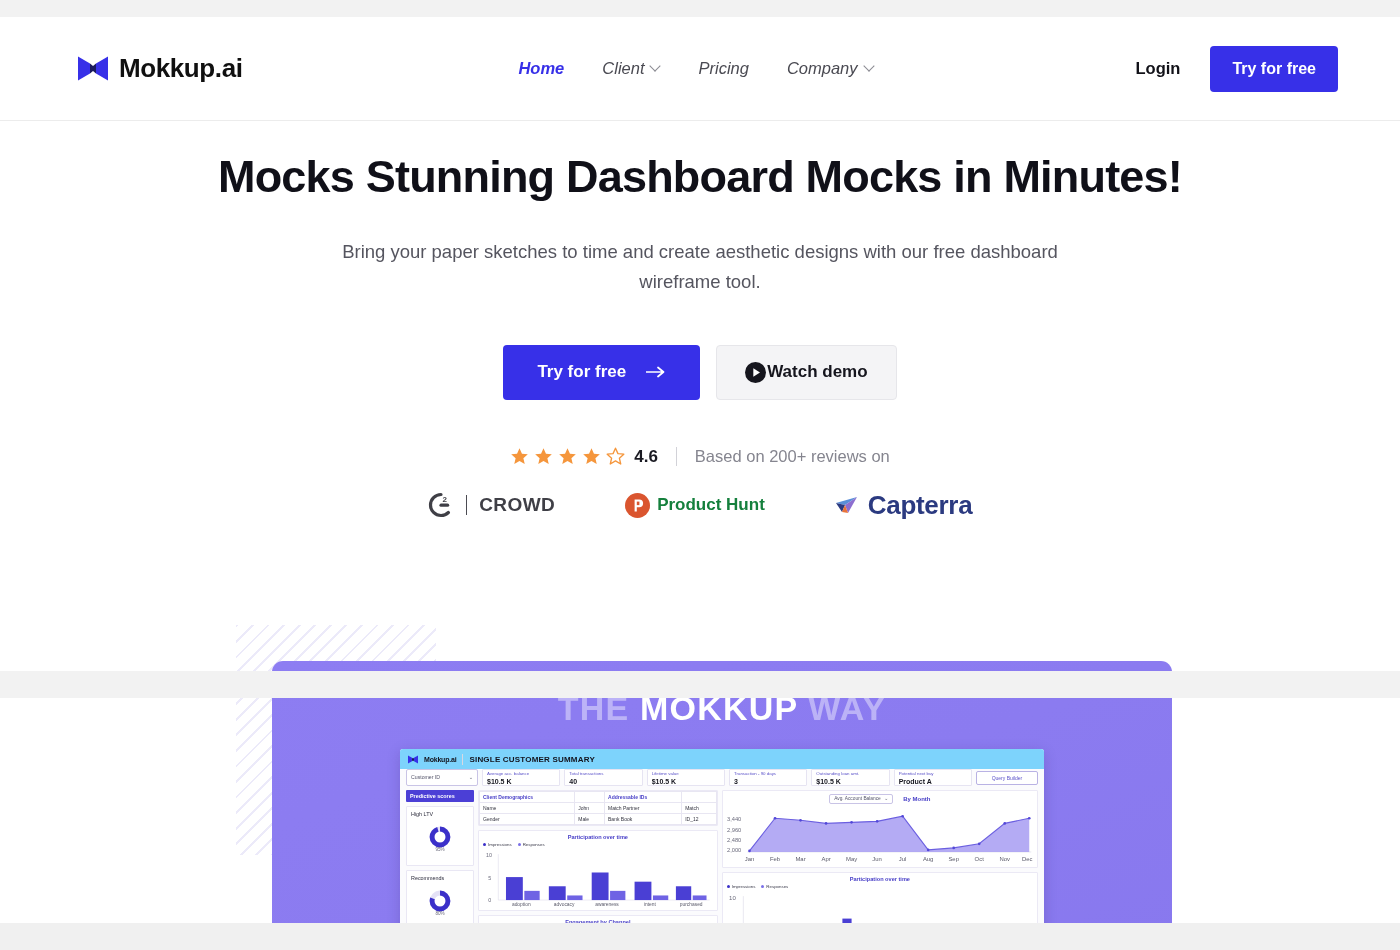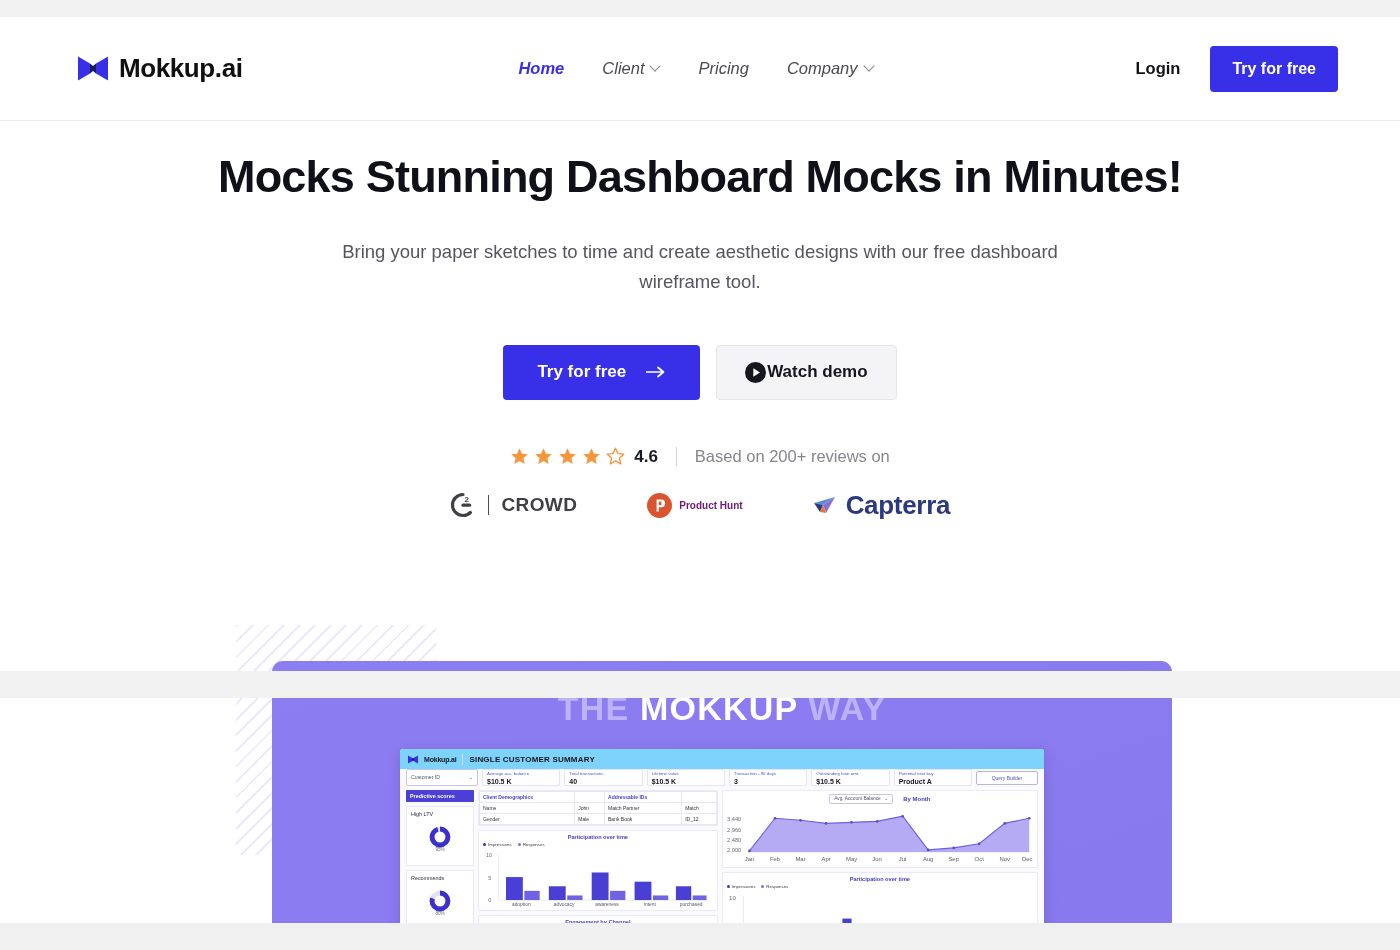--- a/index.html
+++ b/index.html
@@ -99,21 +99,21 @@
   .rating-text { font-size: 16.5px; color: #85858f; }
 
   .logo-row {
     margin-top: 23px; display: flex; justify-content: center; align-items: center; gap: 70px;
   }
   .logo-item { display: flex; align-items: center; gap: 7px; }
   .g2-circle { width: 26px; height: 26px; }
   .g2-bar { width: 1.6px; height: 20px; background: #4b4b52; margin: 0 5px; }
   .g2-text { font-size: 19px; font-weight: bold; color: #3f3f46; letter-spacing: 0.4px; }
   .ph-circle { width: 25px; height: 25px; }
-  .ph-text { font-size: 10px; font-weight: bold; color: #701a75; }
+  .ph-text { font-size: 17px; font-weight: bold; color: #15803d; }
   .cap-text { font-size: 26px; font-weight: bold; color: #2b3a80; letter-spacing: -0.3px; }
 
   
   .showcase-wrap { position: relative; margin-top: 36px; height: 420px; }
   .deco {
     position: absolute; left: 236px; top: 68px; width: 200px; height: 230px;
     background: repeating-linear-gradient(135deg,
       rgba(168,160,230,0.22) 0px, rgba(168,160,230,0.22) 2px,
       rgba(255,255,255,0) 2px, rgba(255,255,255,0) 11px);
   }

